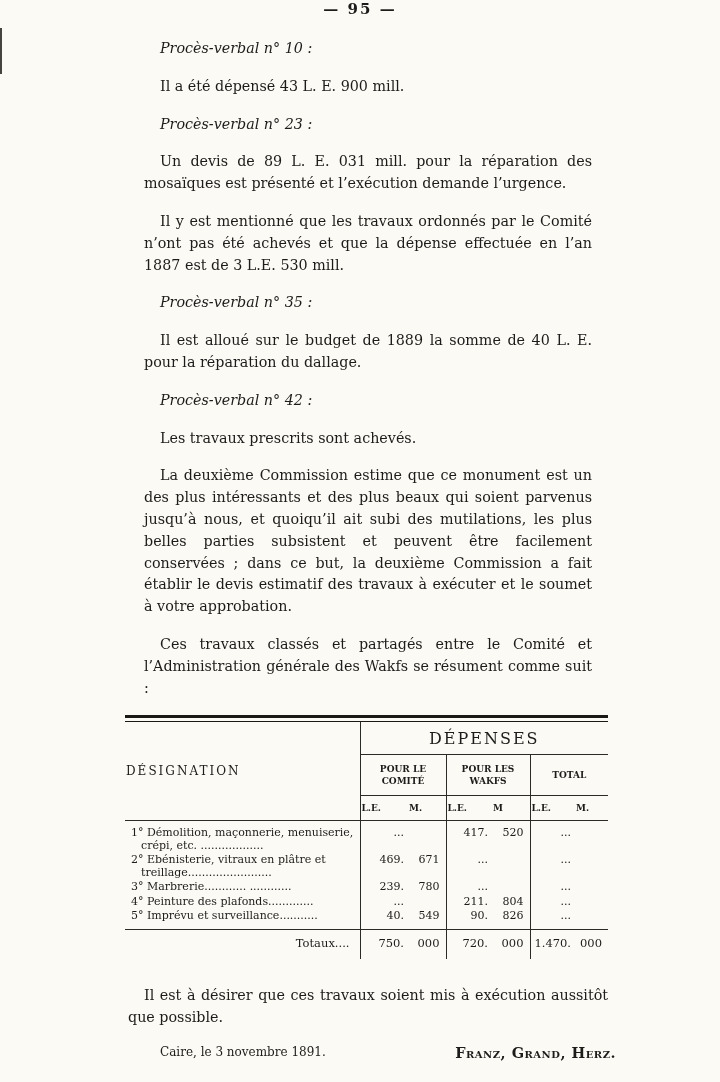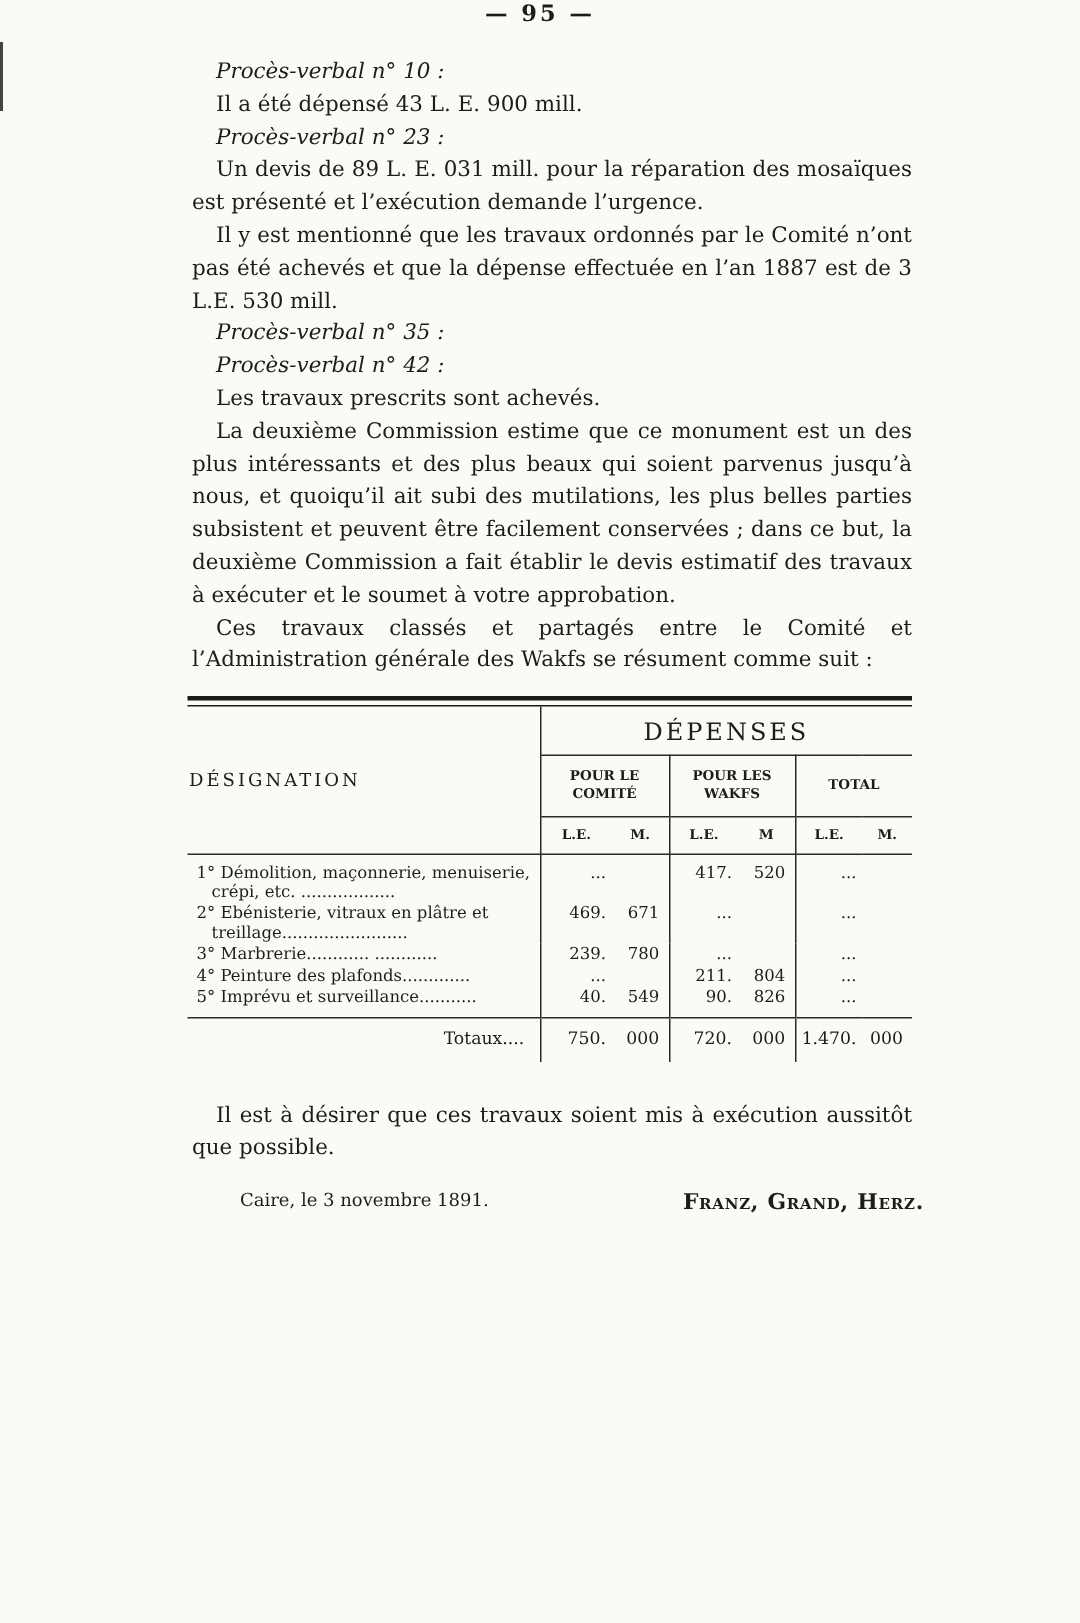--- a/index.html
+++ b/index.html
@@ -7,61 +7,62 @@
     width:720px;height:1082px;
     background:#fbfaf5;
     font-family:"DejaVu Serif","Liberation Serif",serif;
     color:#1d1c1a;
     position:relative;
     overflow:hidden;
   }
   .scan-edge{position:absolute;left:0;top:28px;width:2px;height:46px;background:#45443f;}
   .page-number{text-align:center;font-weight:bold;font-size:15px;letter-spacing:2px;}
   .content{margin:20px 112px 0 128px;}
-  .content p{font-size:14.3px;line-height:21.8px;text-align:justify;text-indent:16px;margin:0;}
+  .content p{font-size:14.3px;line-height:21.8px;text-align:justify;text-indent:16px;margin:16px;}
   .content p.pv-head{font-style:italic;}
 
   .table-wrap{margin:12px 112px 0 125px;}
   .rule-double{height:3px;border-top:3px solid #1a1916;border-bottom:1px solid #1a1916;}
   table.expense{width:100%;border-collapse:collapse;table-layout:fixed;color:#1d1c1a;}
   table.expense td{overflow:hidden;}
   .b-r{border-right:1px solid #2a2a26;}
   .th-designation{border-right:1px solid #2a2a26;border-bottom:1px solid #2a2a26;text-align:left;vertical-align:middle;font-size:12px;letter-spacing:2px;font-weight:normal;}
   .th-depenses{border-bottom:1px solid #2a2a26;text-align:center;font-size:16px;letter-spacing:2px;height:30px;vertical-align:middle;}
   .th-group{border-bottom:1px solid #2a2a26;text-align:center;font-weight:bold;font-size:9px;line-height:12px;height:38px;vertical-align:middle;padding-left:4px;padding-right:4px;}
-  .th-unit{border-bottom:1px solid #2a2a26;text-align:center;font-weight:bold;font-size:9px;height:22px;vertical-align:middle;}
+  .th-unit{border-bottom:1px solid #2a2a26;font-weight:bold;font-size:9px;height:22px;vertical-align:middle;}
   tr.data td{font-size:11px;line-height:12.5px;vertical-align:top;padding-top:1px;}
   td.lbl{padding-left:16px;padding-right:2px;text-indent:-10px;border-right:1px solid #2a2a26;}
   td.le{text-align:right;padding-right:4px;}
   td.m{text-align:right;padding-right:6px;}
   tr.r0 td{padding-top:6px;}
   tr.r4 td{padding-bottom:6px;}
   tr.totals td{border-top:1px solid #2a2a26;font-size:11.5px;padding-top:6px;padding-bottom:9px;vertical-align:top;}
   tr.totals td.lbl-tot{text-align:right;padding-right:10px;border-right:1px solid #2a2a26;}
 
   .closing{margin:26px 112px 0 128px;}
   .closing p{font-size:14.3px;line-height:21.8px;text-align:justify;text-indent:16px;margin:0;}
-  .sig-row{display:flex;justify-content:space-between;align-items:flex-start;margin:16px 104px 0 160px;}
+  .sig-row{display:flex;justify-content:space-between;align-items:center;margin:16px 104px 0 160px;}
   .dateline{font-size:12px;margin-bottom:2px;}
   .signature{font-weight:bold;font-variant:small-caps;font-size:14.5px;letter-spacing:0.5px;}
 </style>
 </head>
 <body>
 
 <div class="scan-edge"></div>
 
 <div class="page-number">— 95 —</div>
 
 <div class="content">
   <p class="pv-head">Procès-verbal n° 10 :</p>
   <p>Il a été dépensé 43 L. E. 900 mill.</p>
   <p class="pv-head">Procès-verbal n° 23 :</p>
   <p>Un devis de 89 L. E. 031 mill. pour la réparation des mosaïques est présenté et l’exécution demande l’urgence.</p>
   <p>Il y est mentionné que les travaux ordonnés par le Comité n’ont pas été achevés et que la dépense effectuée en l’an 1887 est de 3 L.E. 530 mill.</p>
   <p class="pv-head">Procès-verbal n° 35 :</p>
+  <p>Il est alloué sur le budget de 1889 la somme de 40 L. E. pour la réparation du dallage.</p>
   <p class="pv-head">Procès-verbal n° 42 :</p>
   <p>Les travaux prescrits sont achevés.</p>
   <p>La deuxième Commission estime que ce monument est un des plus intéressants et des plus beaux qui soient parvenus jusqu’à nous, et quoiqu’il ait subi des mutilations, les plus belles parties subsistent et peuvent être facilement conservées ; dans ce but, la deuxième Commission a fait établir le devis estimatif des travaux à exécuter et le soumet à votre approbation.</p>
   <p>Ces travaux classés et partagés entre le Comité et l’Administration générale des Wakfs se résument comme suit :</p>
 </div>
 
 <div class="table-wrap">
   <div class="rule-double"></div>
   <table class="expense">
     <colgroup>

